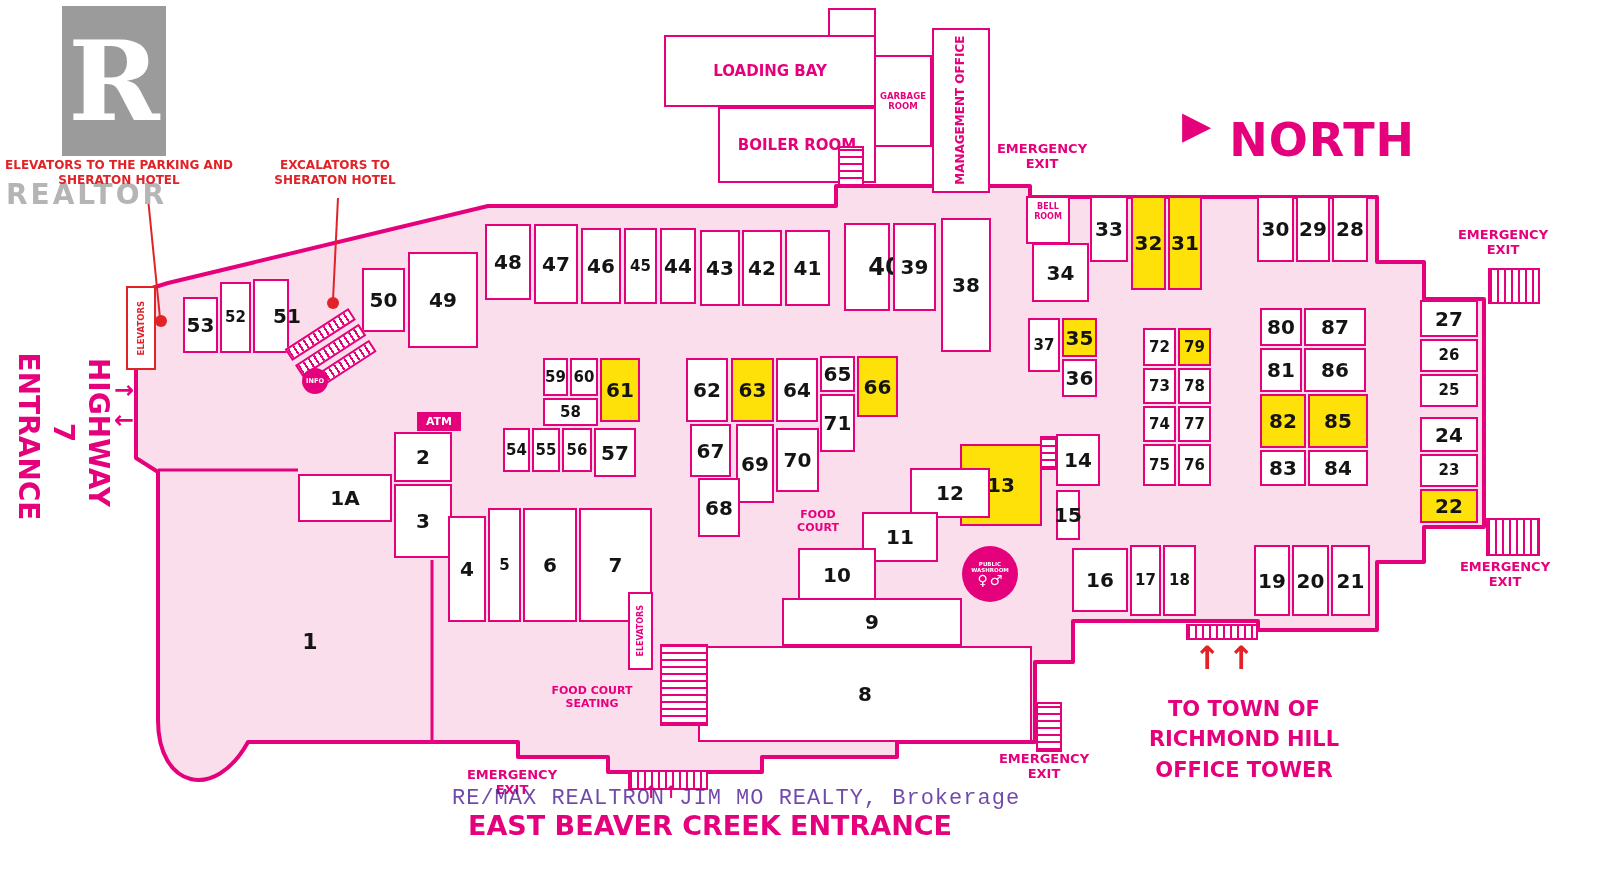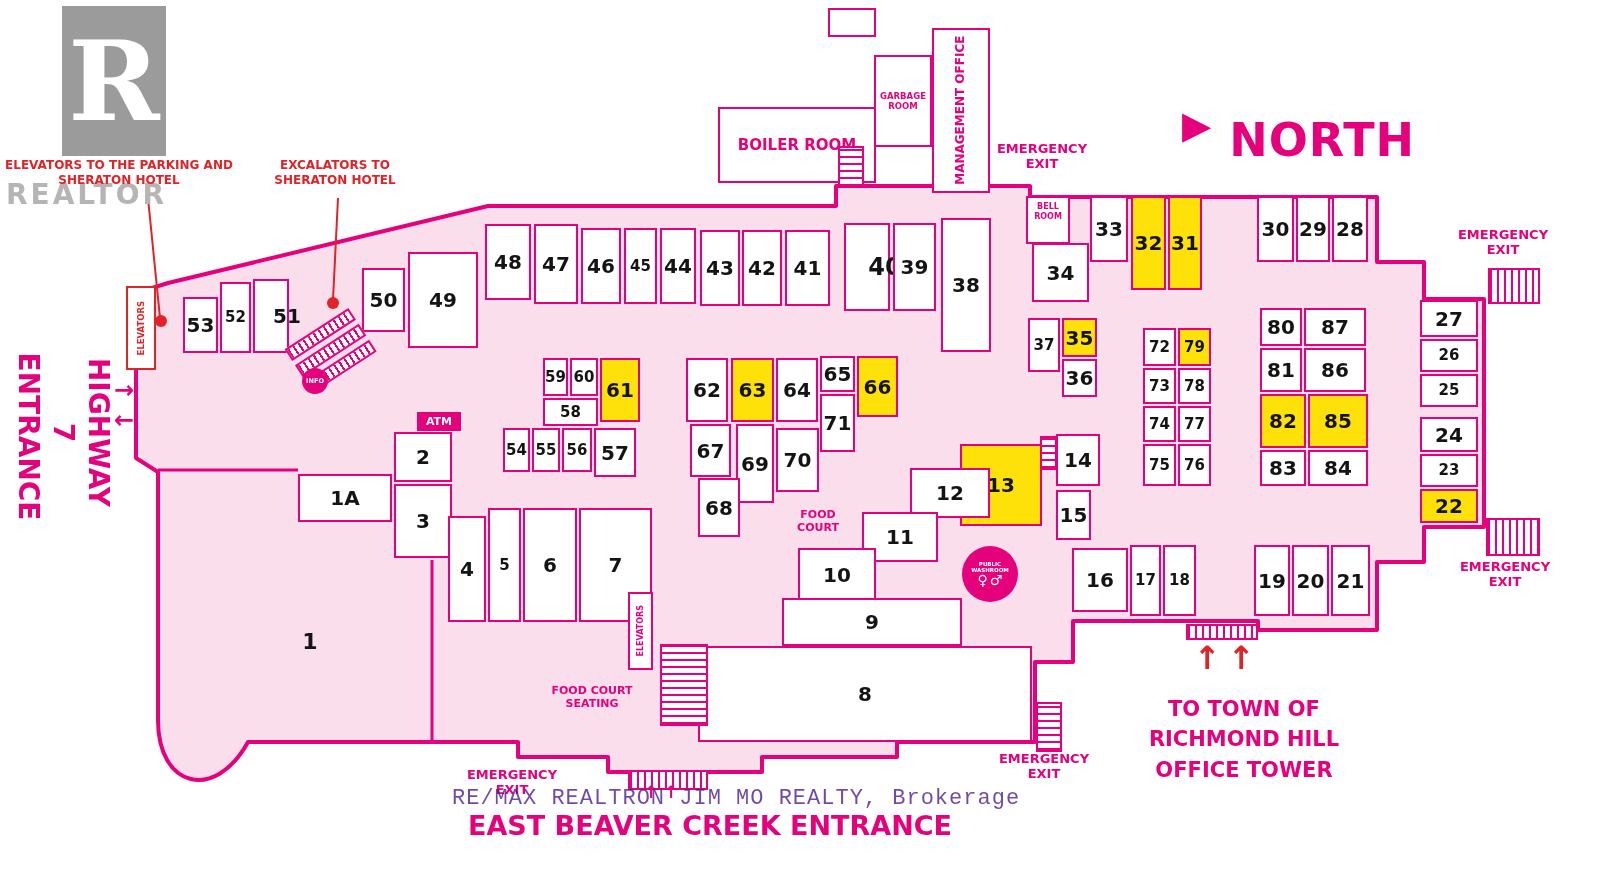--- a/index.html
+++ b/index.html
@@ -159,21 +159,21 @@
       <div class="unit" style="left: 1304px; top: 308px; width: 62px; height: 38px; font-size: 20px;">87</div>
       <div class="unit" style="left: 1260px; top: 348px; width: 42px; height: 44px; font-size: 20px;">81</div>
       <div class="unit" style="left: 1304px; top: 348px; width: 62px; height: 44px; font-size: 20px;">86</div>
       <div class="unit hl" style="left: 1260px; top: 394px; width: 46px; height: 54px; font-size: 20px;">82</div>
       <div class="unit hl" style="left: 1308px; top: 394px; width: 60px; height: 54px; font-size: 20px;">85</div>
       <div class="unit" style="left: 1260px; top: 450px; width: 46px; height: 36px; font-size: 20px;">83</div>
       <div class="unit" style="left: 1308px; top: 450px; width: 60px; height: 36px; font-size: 20px;">84</div>
       <div class="unit hl" style="left: 960px; top: 444px; width: 82px; height: 82px; font-size: 20px;">13</div>
       <div class="unit" style="left: 910px; top: 468px; width: 80px; height: 50px; font-size: 20px;">12</div>
       <div class="unit" style="left: 1056px; top: 434px; width: 44px; height: 52px; font-size: 20px;">14</div>
-      <div class="unit" style="left: 1056px; top: 490px; width: 35px; height: 50px; font-size: 20px;">15</div>
+      <div class="unit" style="left: 1056px; top: 490px; width: 24px; height: 50px; font-size: 20px;">15</div>
       <div class="unit" style="left: 862px; top: 512px; width: 76px; height: 50px; font-size: 20px;">11</div>
       <div class="unit" style="left: 798px; top: 548px; width: 78px; height: 54px; font-size: 20px;">10</div>
       <div class="unit" style="left: 782px; top: 598px; width: 180px; height: 48px; font-size: 20px;">9</div>
       <div class="unit" style="left: 698px; top: 646px; width: 334px; height: 96px; font-size: 20px;">8</div>
       <div class="unit" style="left: 1072px; top: 548px; width: 56px; height: 64px; font-size: 20px;">16</div>
       <div class="unit" style="left: 1130px; top: 545px; width: 31px; height: 71px; font-size: 15px;">17</div>
       <div class="unit" style="left: 1163px; top: 545px; width: 33px; height: 71px; font-size: 15px;">18</div>
       <div class="unit" style="left: 1254px; top: 545px; width: 36px; height: 71px; font-size: 20px;">19</div>
       <div class="unit" style="left: 1292px; top: 545px; width: 37px; height: 71px; font-size: 20px;">20</div>
       <div class="unit" style="left: 1331px; top: 545px; width: 39px; height: 71px; font-size: 20px;">21</div>
@@ -206,20 +206,23 @@
   <div id="arrows-layer">
       <span class="arrow mag" style="left: 114px; top: 378px; font-size: 24px;">→</span>
       <span class="arrow mag" style="left: 114px; top: 408px; font-size: 24px;">←</span>
       <span class="arrow red" style="left: 1194px; top: 642px; font-size: 32px;">↑</span>
       <span class="arrow red" style="left: 1228px; top: 642px; font-size: 32px;">↑</span>
       <span class="arrow mag" style="left: 644px; top: 784px; font-size: 17px;">↑</span>
       <span class="arrow mag" style="left: 664px; top: 784px; font-size: 17px;">↑</span>
     </div>
 
   <div class="struct" style="left:828px;top:8px;width:48px;height:29px;"></div>
+  <div class="struct" style="left:664px;top:35px;width:212px;height:72px;">
+    <span class="slabel" style="font-size:15px;">LOADING BAY</span>
+  </div>
   <div class="struct" style="left:718px;top:107px;width:158px;height:76px;">
     <span class="slabel" style="font-size:15px;">BOILER ROOM</span>
   </div>
   <div class="struct" style="left:874px;top:55px;width:58px;height:92px;">
     <span class="slabel" style="font-size:8.5px;">GARBAGE ROOM</span>
   </div>
   <div class="struct" style="left:932px;top:28px;width:58px;height:165px;">
     <span class="slabel vert" style="font-size:12px;">MANAGEMENT OFFICE</span>
   </div>
   <div class="struct" style="left:1026px;top:196px;width:44px;height:48px;align-items:flex-start;">

